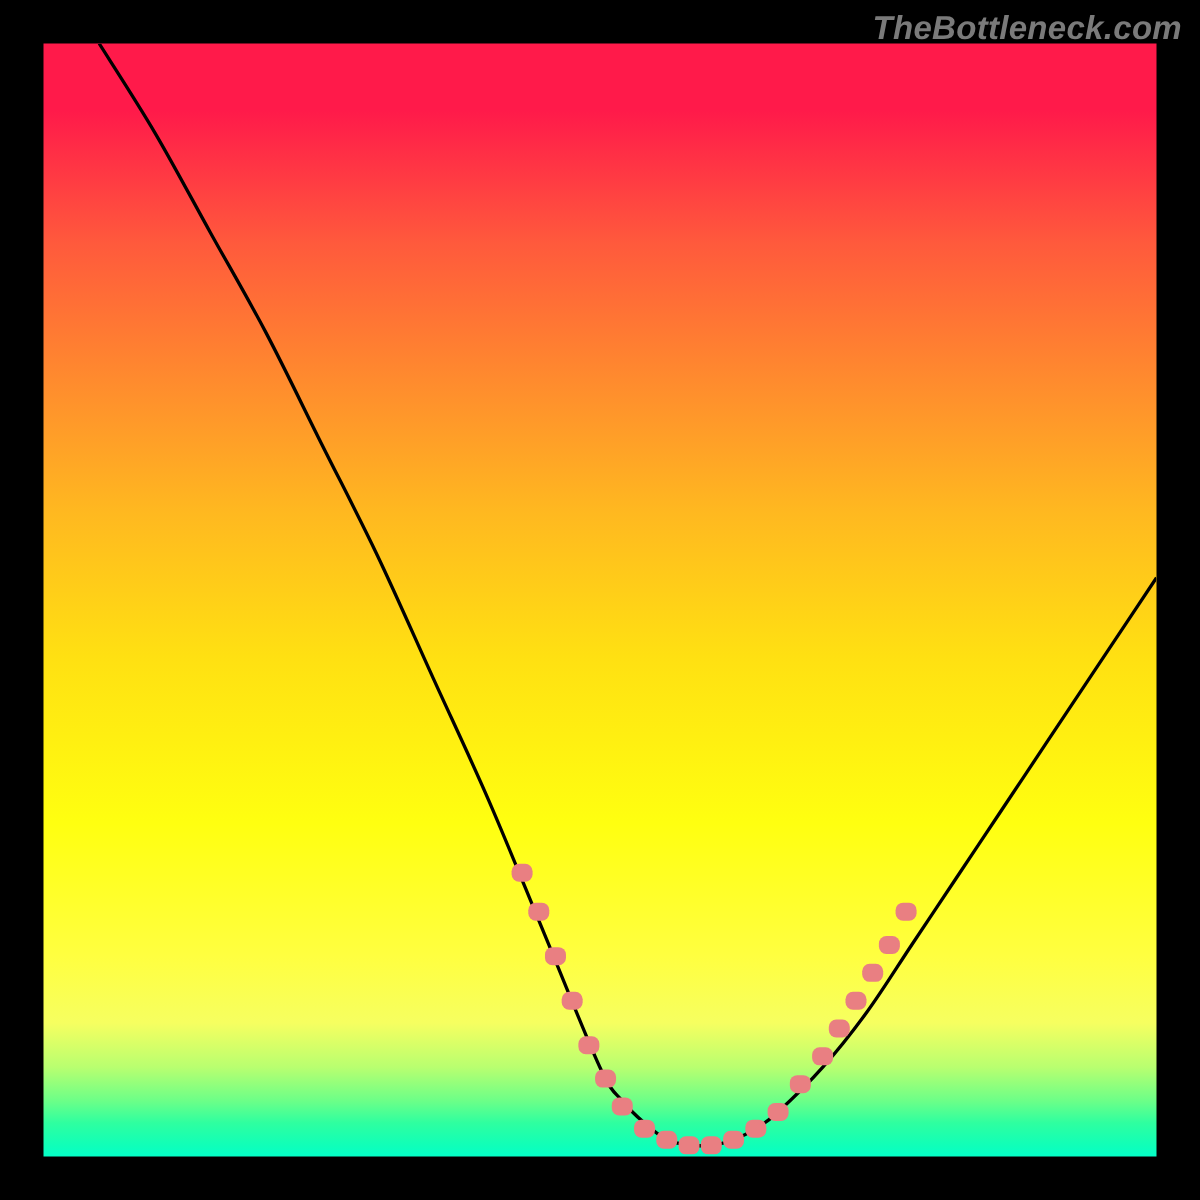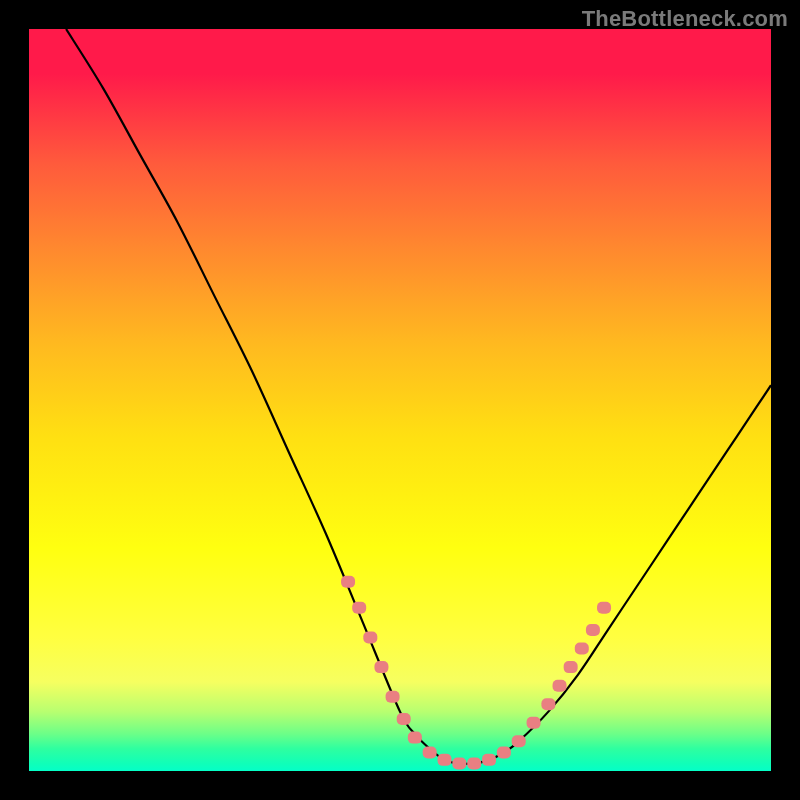--- a/index.html
+++ b/index.html
@@ -2,20 +2,21 @@
 <html><head>
 <meta charset="utf-8">
 <style>
   * { margin: 0; padding: 0; box-sizing: border-box; }
   html, body { width: 800px; height: 800px; overflow: hidden; background: #000; }
   .frame {
     position: relative;
     width: 800px;
     height: 800px;
     background: #000;
+    font-style: italic;
   }
   .watermark {
     position: absolute;
     top: 6px;
     right: 12px;
     font-family: Arial, Helvetica, sans-serif;
     font-size: 22px;
     font-weight: 600;
     color: #7a7a7a;
     letter-spacing: 0.2px;

